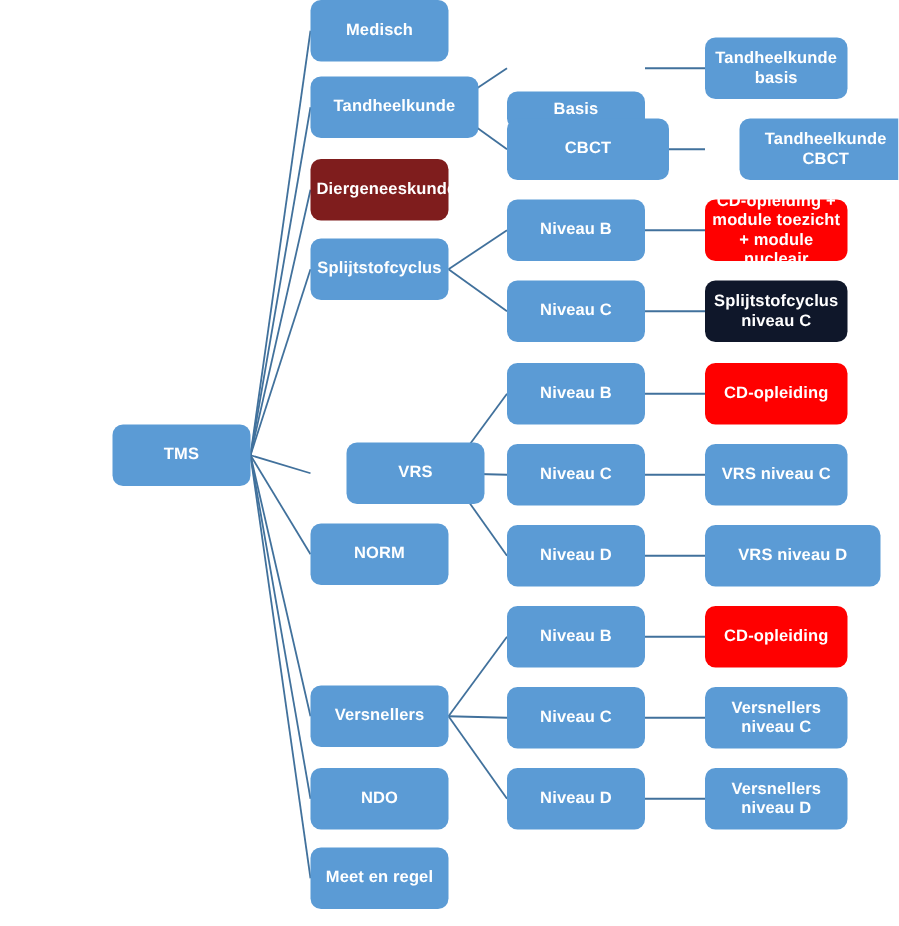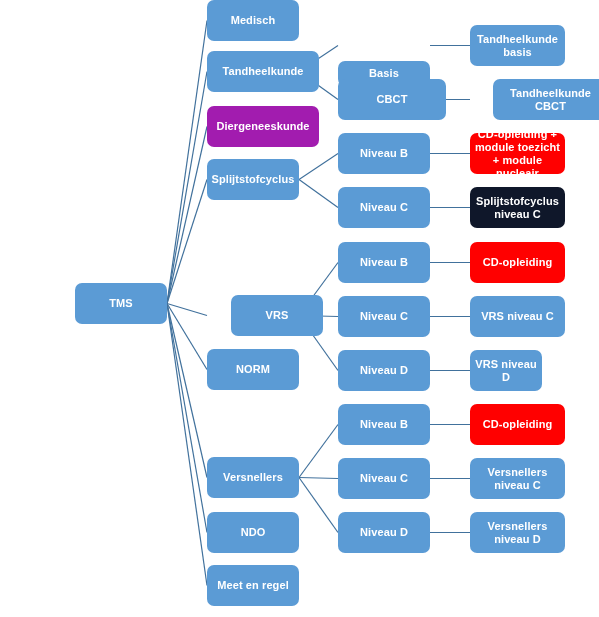--- a/index.html
+++ b/index.html
@@ -90,21 +90,21 @@
   <div id="node-layer">
       <div class="node blue" style="left: 75px; top: 283px; width: 92px; height: 41px; background: rgb(91, 155, 213);">
         <span>TMS</span>
       </div>
       <div class="node blue" style="left: 207px; top: 0px; width: 92px; height: 41px; background: rgb(91, 155, 213);">
         <span>Medisch</span>
       </div>
       <div class="node blue" style="left: 207px; top: 51px; width: 112px; height: 41px; background: rgb(91, 155, 213);">
         <span>Tandheelkunde</span>
       </div>
-      <div class="node blue" style="left: 207px; top: 106px; width: 112px; height: 41px; background: #a21caf;">
+      <div class="node blue" style="left: 207px; top: 106px; width: 92px; height: 41px; background: #7f1d1d;">
         <span>Diergeneeskunde</span>
       </div>
       <div class="node blue" style="left: 207px; top: 159px; width: 92px; height: 41px; background: rgb(91, 155, 213);">
         <span>Splijtstofcyclus</span>
       </div>
       <div class="node blue" style="left: 207px; top: 295px; width: 92px; height: 41px; background: rgb(91, 155, 213); margin-left: 24px;">
         <span>VRS</span>
       </div>
       <div class="node blue" style="left: 207px; top: 349px; width: 92px; height: 41px; background: rgb(91, 155, 213);">
         <span>NORM</span>
@@ -159,21 +159,21 @@
       </div>
       <div class="node blue" style="left: 470px; top: 187px; width: 95px; height: 41px; background: #0f172a;">
         <span>Splijtstofcyclus niveau C</span>
       </div>
       <div class="node red" style="left: 470px; top: 242px; width: 95px; height: 41px; background: rgb(255, 0, 0);">
         <span>CD-opleiding</span>
       </div>
       <div class="node blue" style="left: 470px; top: 296px; width: 95px; height: 41px; background: rgb(91, 155, 213);">
         <span>VRS niveau C</span>
       </div>
-      <div class="node blue" style="left: 470px; top: 350px; width: 72px; height: 41px; background: rgb(91, 155, 213);">
+      <div class="node blue" style="left: 470px; top: 350px; width: 117px; height: 41px; background: rgb(91, 155, 213);">
         <span>VRS niveau D</span>
       </div>
       <div class="node red" style="left: 470px; top: 404px; width: 95px; height: 41px; background: rgb(255, 0, 0);">
         <span>CD-opleiding</span>
       </div>
       <div class="node blue" style="left: 470px; top: 458px; width: 95px; height: 41px; background: rgb(91, 155, 213);">
         <span>Versnellers niveau C</span>
       </div>
       <div class="node blue" style="left: 470px; top: 512px; width: 95px; height: 41px; background: rgb(91, 155, 213);">
         <span>Versnellers niveau D</span>

